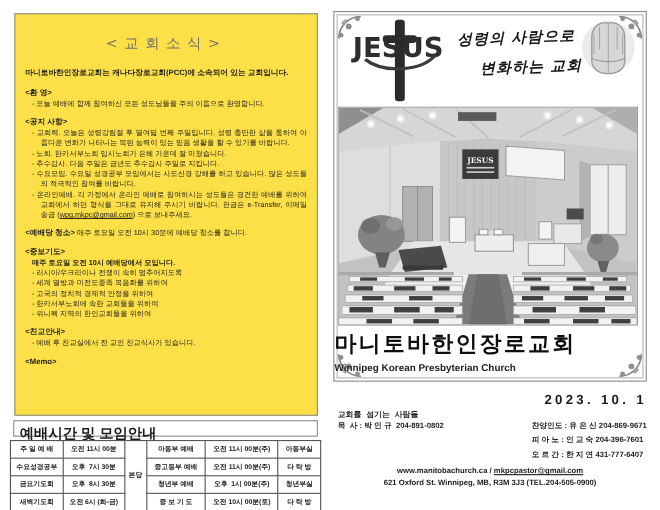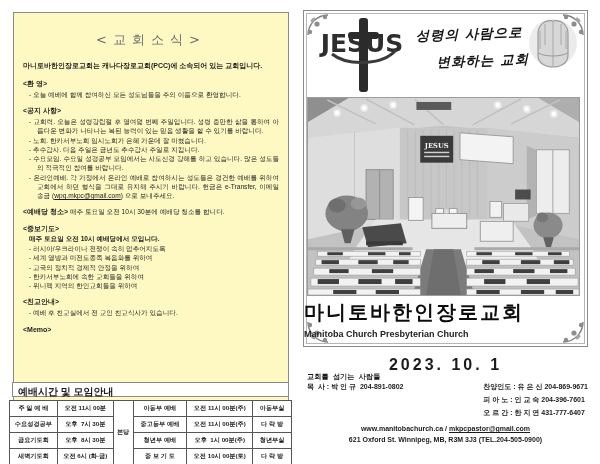--- a/index.html
+++ b/index.html
@@ -1,36 +1,36 @@
 <!DOCTYPE html>
 <html><head>
 <meta charset="utf-8">
 <style>
   * { margin:0; padding:0; box-sizing:border-box; }
   html,body { width:600px; height:464px; background:#ffffff; overflow:hidden;
               font-family:"Liberation Sans", sans-serif; color:#1b1b1b; }
   .pre { white-space:pre; }
 
   
-  .left-box { position:absolute; left:13px; top:12px; width:276px; height:421px;
-              border:1px solid #8a8a8a; background:#fef9c3; padding:6px 9px 4px 9px; }
+  .left-box { position:absolute; left:13px; top:12px; width:276px; height:366px;
+              border:1px solid #8a8a8a; background:#fde047; padding:6px 9px 4px 9px; }
   .lp-title { text-align:center; font-family:"DejaVu Serif", serif; font-size:13px;
               letter-spacing:6px; color:#6e6e6e; margin-top:12px; margin-bottom:12px; }
   .lp-intro { font-size:7px; font-weight:bold; text-align:justify; margin-bottom:8px; }
   .sec-head { font-size:7px; font-weight:bold; margin-top:7px; margin-bottom:1px; }
   .sec-list { list-style:none; font-size:6.6px; line-height:1.4; text-align:justify; }
   .sec-list li { padding-left:14px; text-indent:-8px; }
   .sec-list li::before { content:"- "; }
   .inline-sec { font-size:6.6px; margin-top:7px; }
   .inline-sec b { font-size:7px; }
   .sub-bold { font-size:6.6px; font-weight:bold; padding-left:6px; }
   .memo-head { font-size:7px; font-weight:bold; margin-top:8px; }
 
   .sched-head-box { position:absolute; left:12px; top:382px; width:277px; height:15px;
-              border:1px solid #8a8a8a; font-size:10px; font-weight:bold;
+              border:1px solid #8a8a8a; font-size:13px; font-weight:bold;
               padding:2px 5px; background:#fff; }
   .sched-table { position:absolute; left:9px; top:400px; width:283px;
               border-collapse:collapse; font-size:6.2px; font-weight:bold; background:#fff; }
   .sched-table td { border:1px solid #555; text-align:center; vertical-align:middle;
               padding:3px 0; white-space:pre; }
   .c1{width:48px;} .c2{width:56px;} .c3{width:20px;} .c4{width:54px;} .c5{width:66px;} .c6{width:39px;}
 
   
   .right-frame { position:absolute; left:303px; top:10px; width:285px; height:337px;
               border:1px solid #8a8a8a; background:#fff;padding-left:24px; }
@@ -50,22 +50,22 @@
   .hands-wrap { position:absolute; right:7px; top:4px; width:54px; height:56px; }
 
   .photo { position:absolute; left:3px; top:86px; width:273px; height:199px;
            border:1px solid #9c9c9c; background:#fff; }
   .photo svg { display:block; width:100%; height:100%; }
 
   .nameband { position:absolute; left:0; top:288px; width:100%; text-align:left; }
   .name-kr { font-size:20px; font-weight:bold; letter-spacing:2px; color:#0d0d0d; }
   .name-en { font-size:9px; font-weight:bold; margin-top:3px; color:#222; }
 
-  .date-line { position:absolute; left:303px; top:356px; width:285px; text-align:center;
-               font-size:16px; font-weight:bold; letter-spacing:3px; }
+  .date-line { position:absolute; left:303px; top:356px; width:285px; text-align:right;
+               font-size:12px; font-weight:bold; letter-spacing:3px; }
   .staff-head { position:absolute; left:307px; top:372px; font-size:7.2px; font-weight:bold;font-family:Liberation Mono, monospace; }
   .staff-cols { position:absolute; left:307px; top:382px; width:281px; display:flex;
                 justify-content:space-between; font-size:7px; font-weight:bold; }
   .staff-right div { margin-bottom:3px; text-align:left; }
   .web-line { position:absolute; left:303px; top:425px; width:285px; text-align:center;
               font-size:7px; font-weight:bold; }
   .addr-line { position:absolute; left:303px; top:436px; width:285px; text-align:center;
                font-size:7px; font-weight:bold; }
   .email-link { text-decoration:underline; color:#1b1b1b; }
 </style>
@@ -315,21 +315,21 @@
           <rect x="220" y="193" width="24" height="4"></rect>
           <rect x="256" y="193" width="18" height="4"></rect>
       </g>
       <rect x="0" y="150" width="108" height="3" fill="#a9a9a9"></rect>
       <rect x="172" y="150" width="108" height="3" fill="#a9a9a9"></rect>
     </svg>
   </div>
 
   <div class="nameband">
     <div class="name-kr">마니토바한인장로교회</div>
-    <div class="name-en">Manitoba Church Presbyterian Church</div>
+    <div class="name-en">Winnipeg Korean Presbyterian Church</div>
   </div>
 </div>
 
 <div class="date-line">2023. 10. 1</div>
 <div class="staff-head">교회를 섬기는 사람들</div>
 
 <div class="staff-cols">
   <div class="staff-left"><span class="pre">목  사 : </span><span class="pre">박 인 규  </span><span>204-891-0802</span></div>
   <div class="staff-right">
     <div><span class="pre">찬양인도 : </span><span class="pre">유 은 신 </span><span>204-869-9671</span></div>

